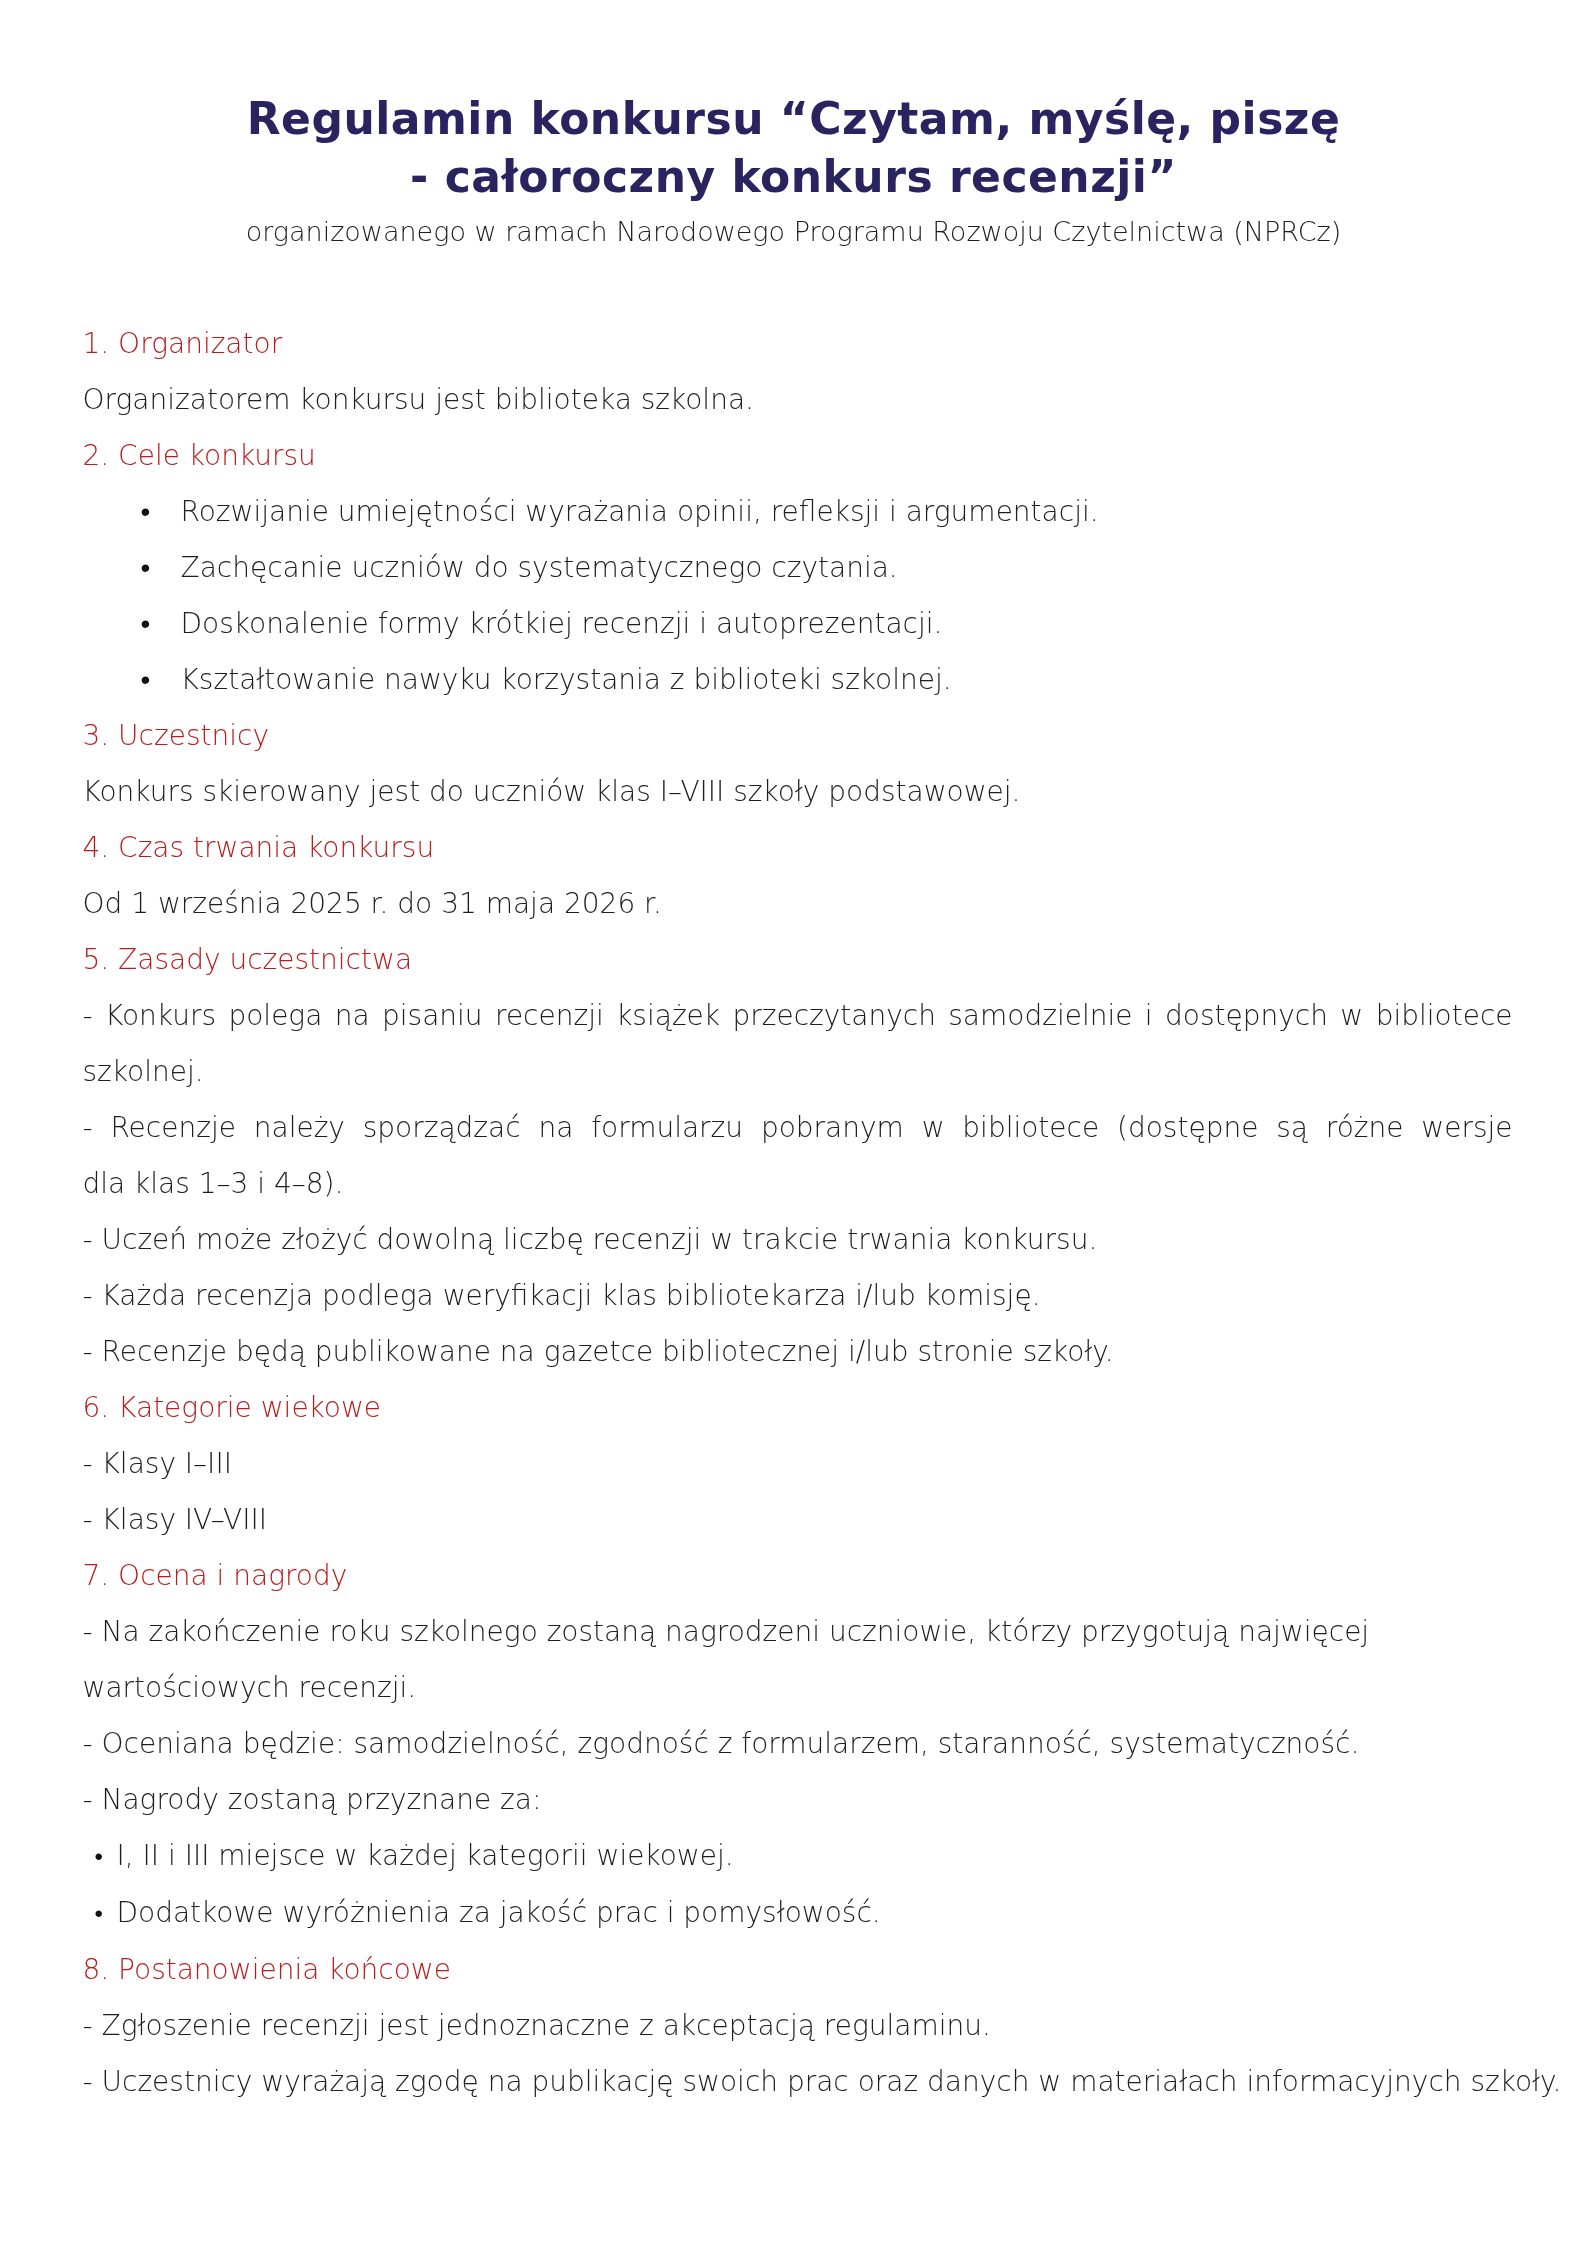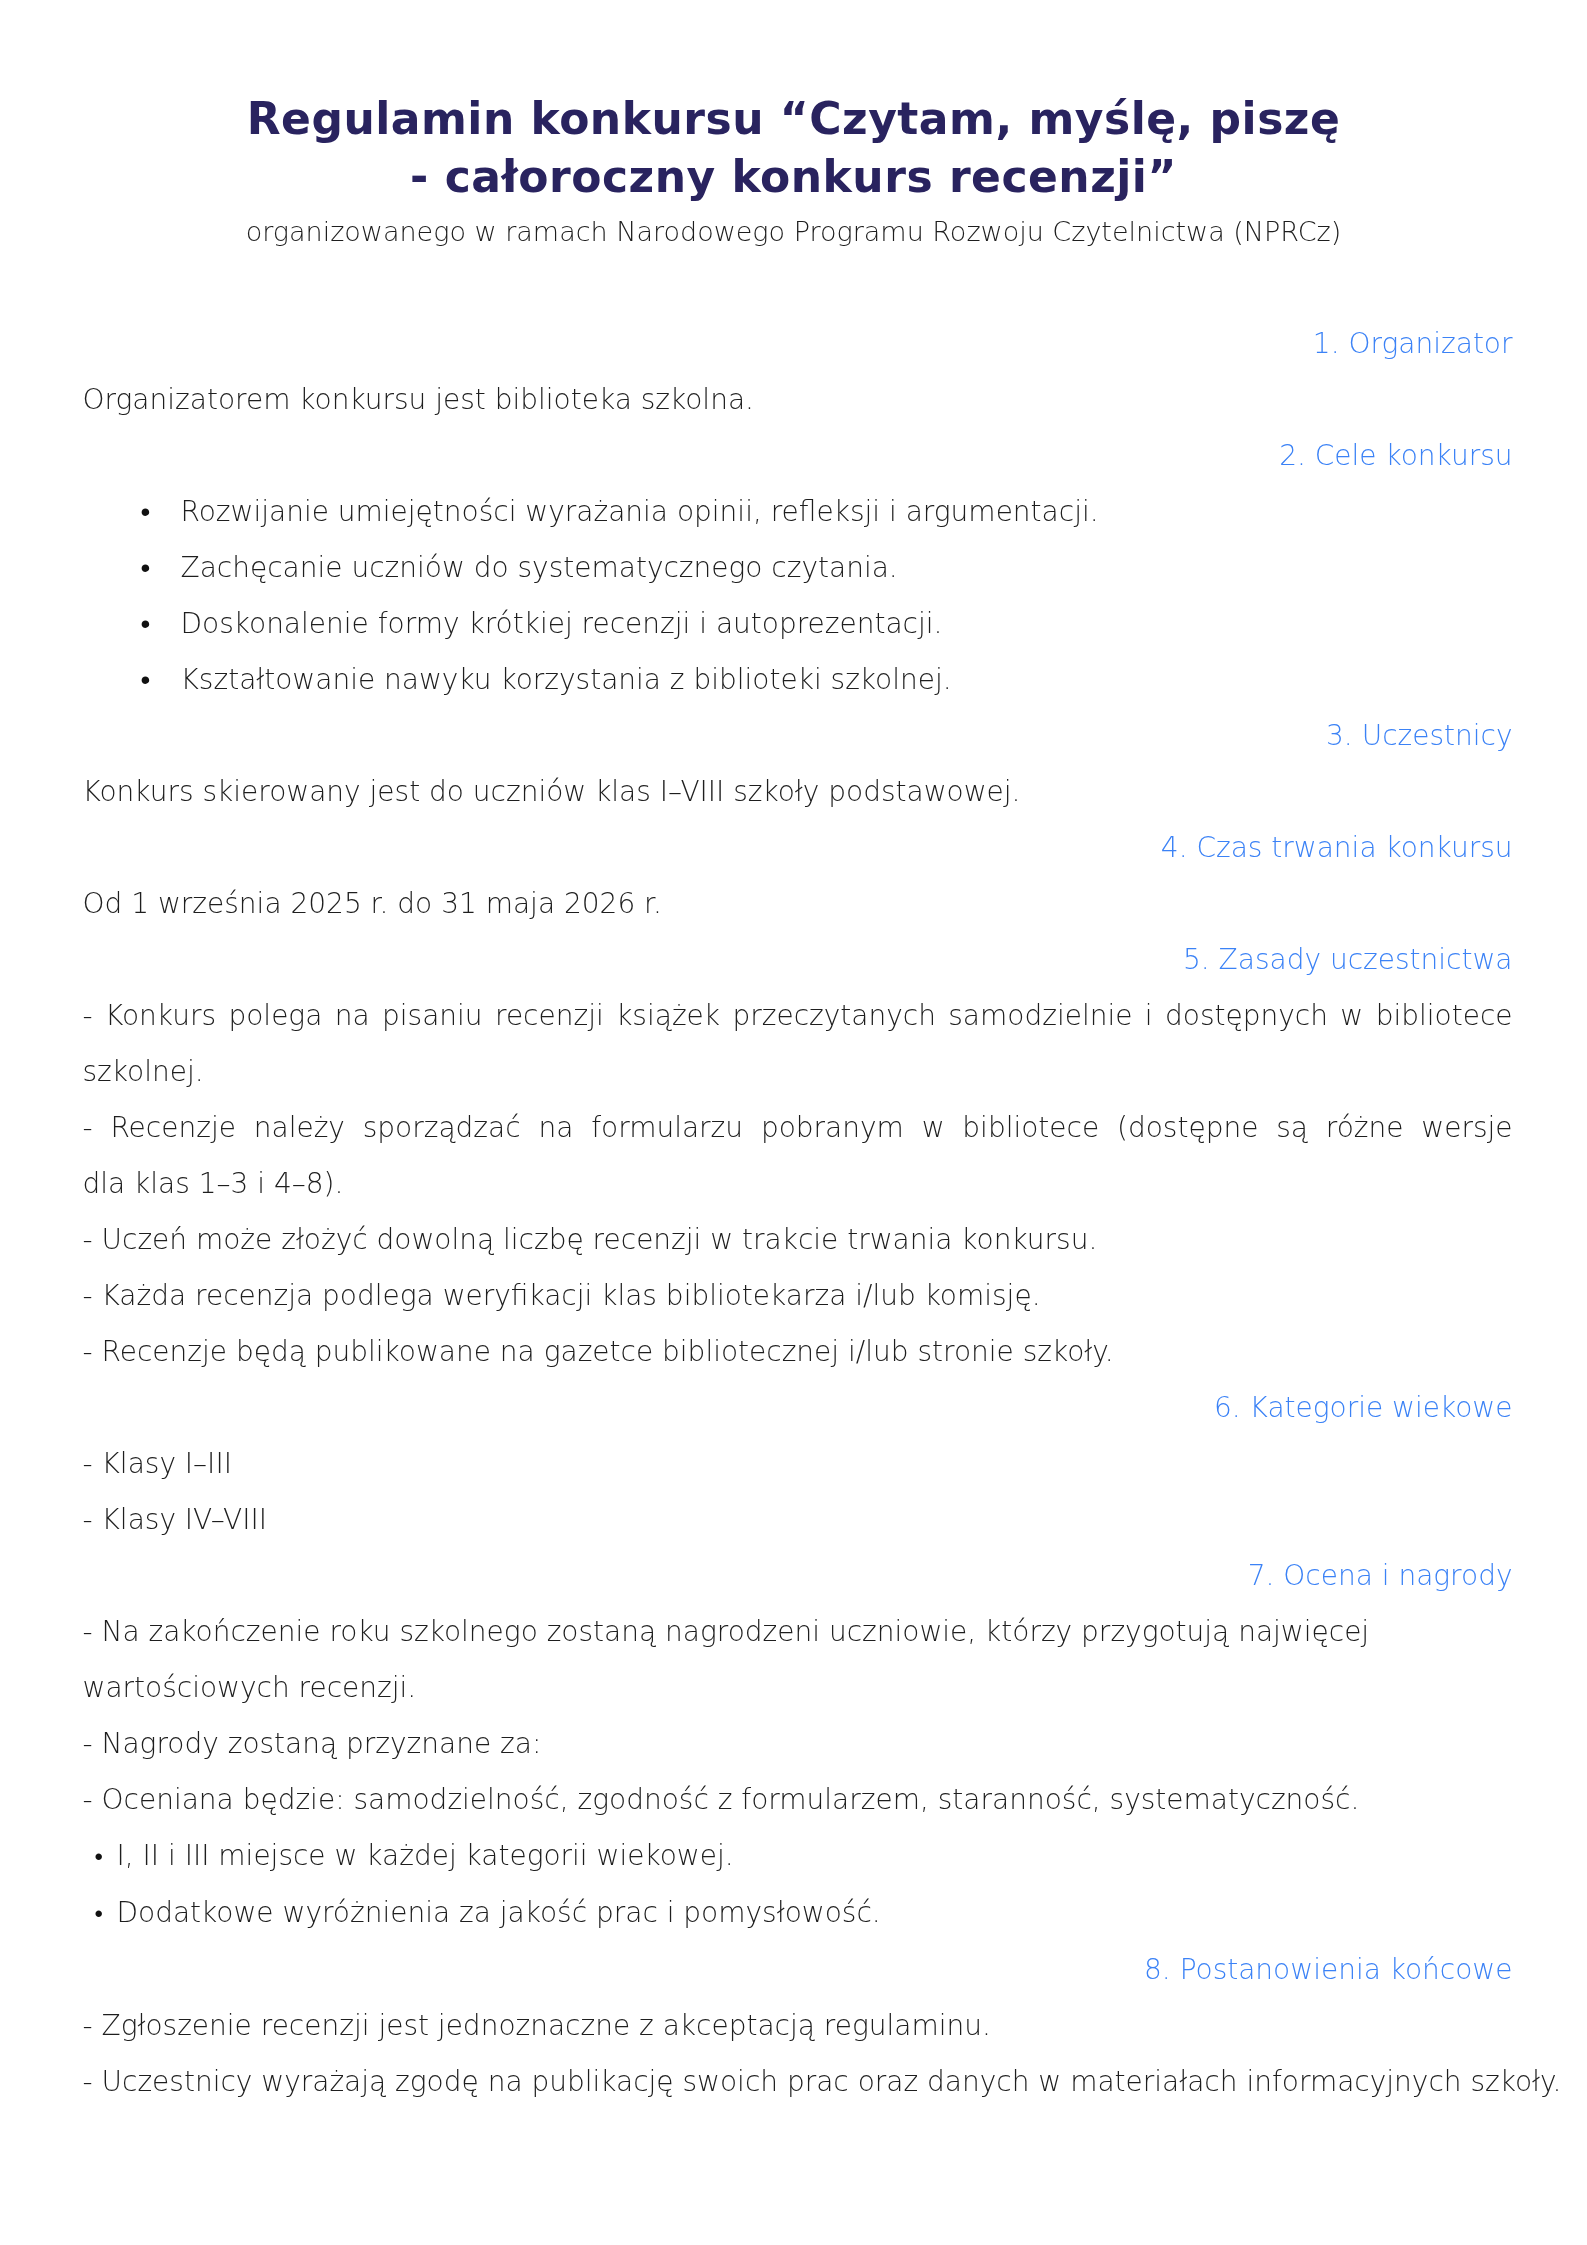--- a/index.html
+++ b/index.html
@@ -52,22 +52,21 @@
   .line {
     min-height: 56px;
     white-space: nowrap;
   }
   .line.justify {
     white-space: normal;
     text-align: justify;
     text-align-last: justify;
   }
   .line.heading {
-    color: #3b82f6;
-    text-align: right;
+    color: #b91c1c;
   }
   .line.bullet {
     padding-left: 58px;
   }
   .line.bullet .dot {
     display: inline-block;
     width: 40px;
     color: #111111;
   }
   .line.subbullet {
@@ -111,22 +110,22 @@
       <div class="line text">dla klas 1–3 i 4–8).</div>
       <div class="line text">- Uczeń może złożyć dowolną liczbę recenzji w trakcie trwania konkursu.</div>
       <div class="line text">- Każda recenzja podlega weryfikacji klas bibliotekarza i/lub komisję.</div>
       <div class="line text">- Recenzje będą publikowane na gazetce bibliotecznej i/lub stronie szkoły.</div>
       <div class="line heading">6. Kategorie wiekowe</div>
       <div class="line text">- Klasy I–III</div>
       <div class="line text">- Klasy IV–VIII</div>
       <div class="line heading">7. Ocena i nagrody</div>
       <div class="line text">- Na zakończenie roku szkolnego zostaną nagrodzeni uczniowie, którzy przygotują najwięcej</div>
       <div class="line text">wartościowych recenzji.</div>
+      <div class="line text">- Oceniana będzie: samodzielność, zgodność z formularzem, staranność, systematyczność.</div>
       <div class="line text">- Nagrody zostaną przyznane za:</div>
-      <div class="line text">- Oceniana będzie: samodzielność, zgodność z formularzem, staranność, systematyczność.</div>
       <div class="line subbullet"><span class="dot">•</span><span class="txt">I, II i III miejsce w każdej kategorii wiekowej.</span></div>
       <div class="line subbullet"><span class="dot">•</span><span class="txt">Dodatkowe wyróżnienia za jakość prac i pomysłowość.</span></div>
       <div class="line heading">8. Postanowienia końcowe</div>
       <div class="line text">- Zgłoszenie recenzji jest jednoznaczne z akceptacją regulaminu.</div>
       <div class="line text">- Uczestnicy wyrażają zgodę na publikację swoich prac oraz danych w materiałach informacyjnych szkoły.</div>
     </main>
 
 </div>
 
 </body></html>

